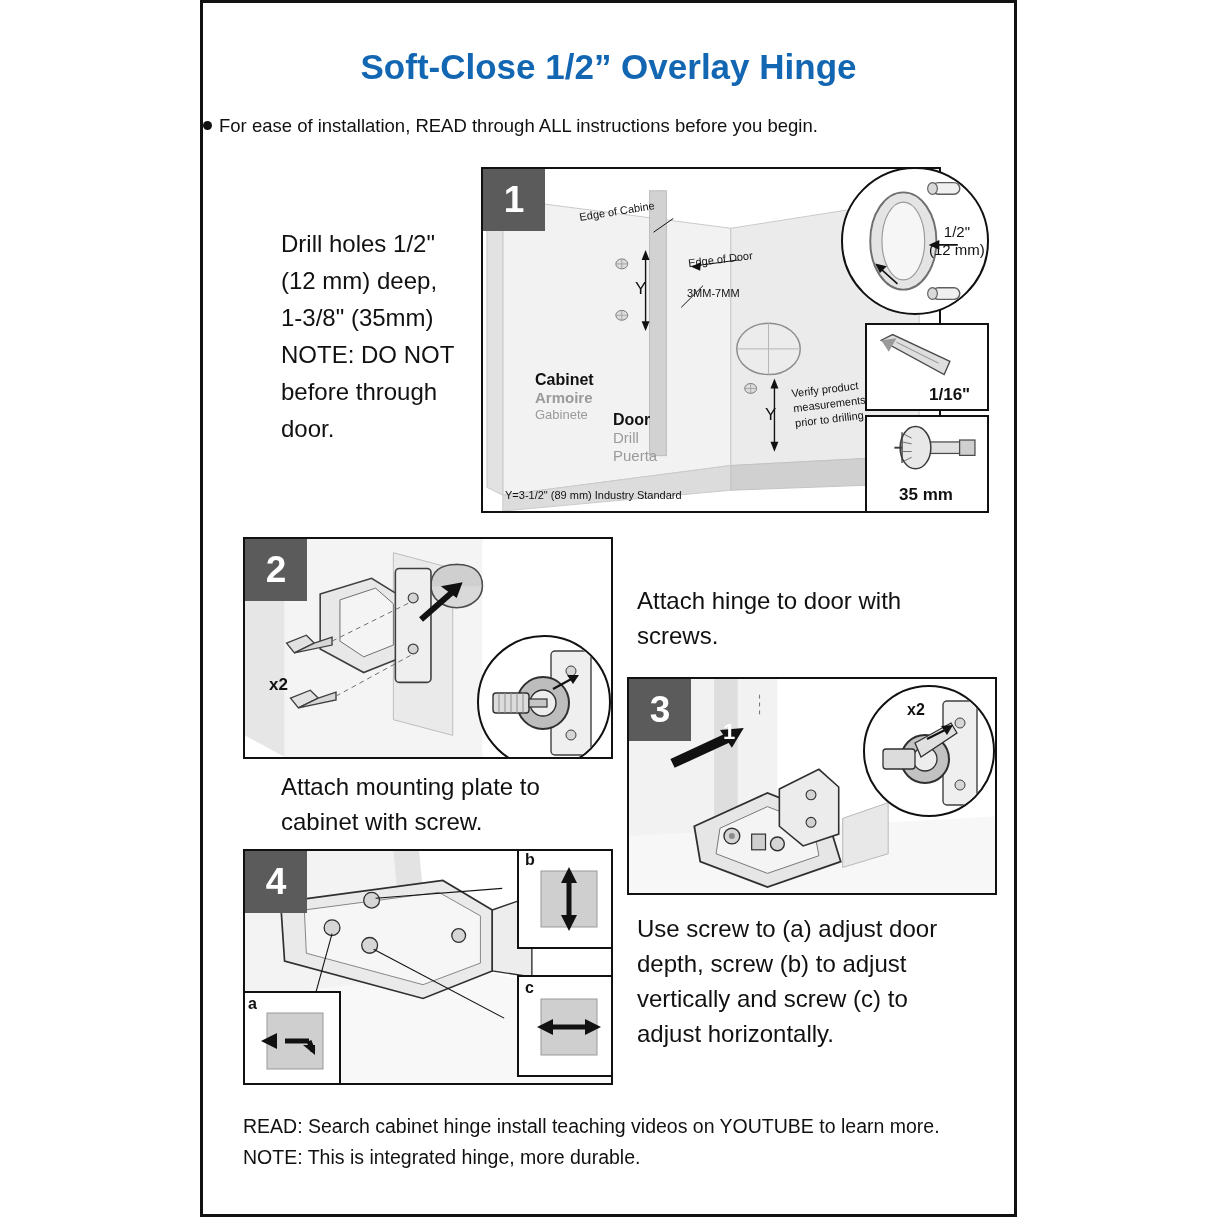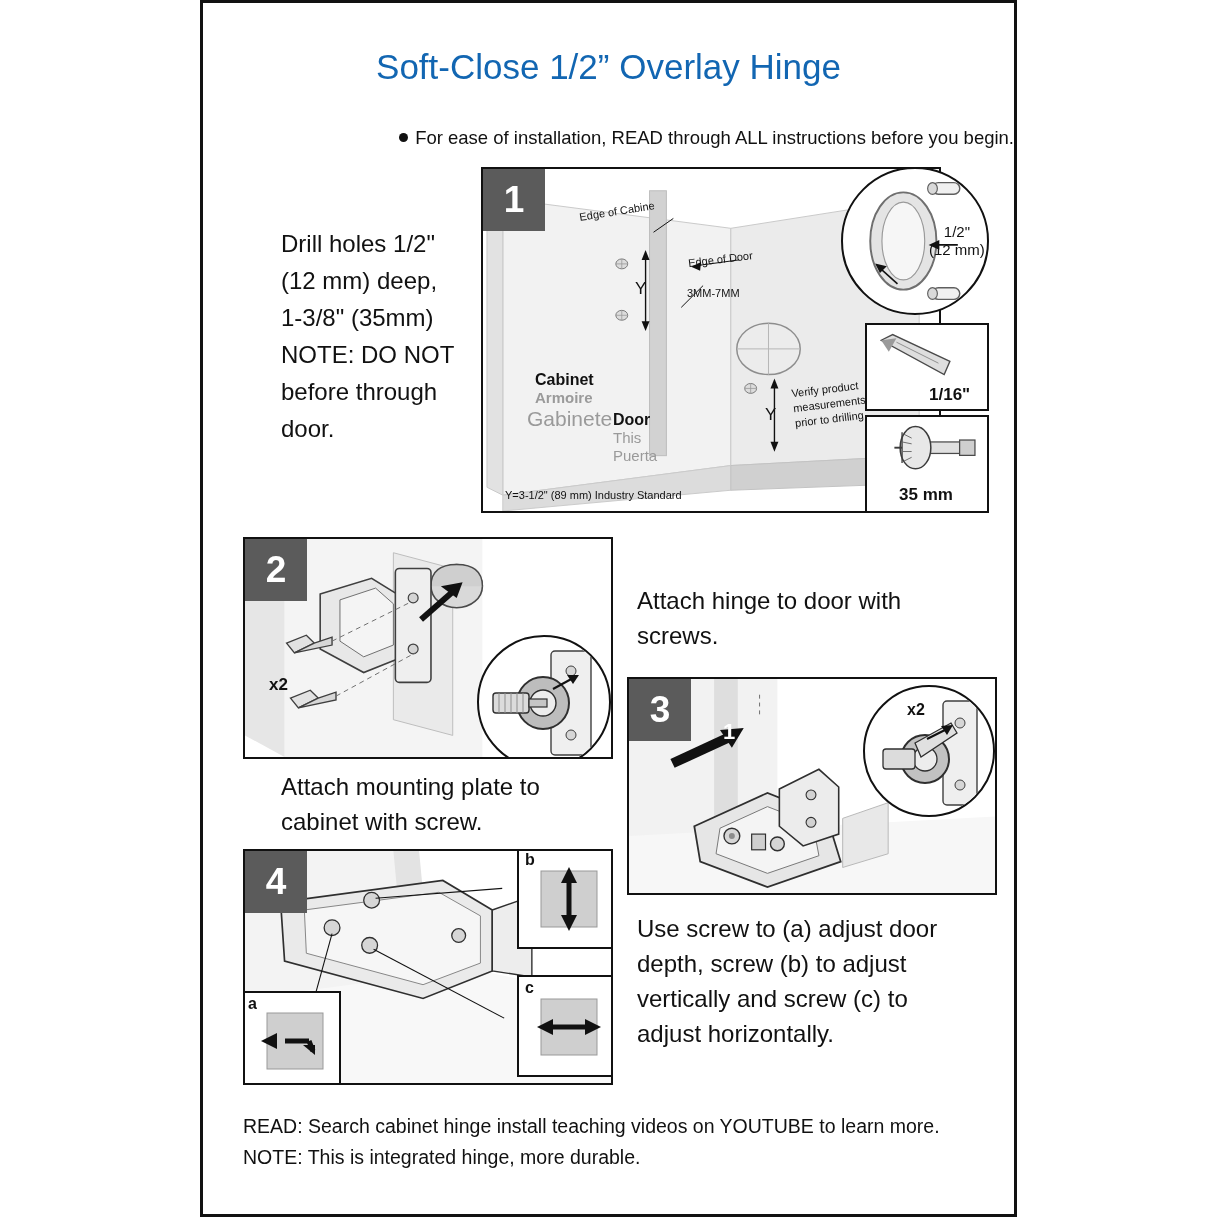--- a/index.html
+++ b/index.html
@@ -31,30 +31,30 @@
     border: 3px solid #111;
     box-sizing: border-box;
   }
   .title {
     position: absolute;
     left: 0;
     top: 44px;
     width: 100%;
     text-align: center;
     font-size: 35px;
-    font-weight: normal;
+    font-weight: bold;
     color: #1266b2;
     letter-spacing: 0px;
   }
   .lead {
     position: absolute;
     left: 0;
-    top: 124px;
+    top: 112px;
     width: 100%;
-    text-align: right;
+    text-align: left;
     font-size: 18.5px;
     color: #111;
   }
   .bullet-dot {
     display: inline-block;
     width: 9px;
     height: 9px;
     border-radius: 50%;
     background: #111;
     margin-right: 7px;
@@ -173,24 +173,24 @@
 
         <line x1="8" y1="320" x2="452" y2="320" stroke="#ffffff" stroke-width="0"></line>
       </svg>
 
       <div class="cap cap-small" style="left:96px; top:36px; transform:rotate(-9deg);">Edge of Cabine</div>
       <div class="cap cap-small" style="left:205px; top:84px; transform:rotate(-7deg);">Edge of Door</div>
       <div class="cap cap-small" style="left:204px; top:118px;">3MM-7MM</div>
 
       <div class="cap cap-b" style="left:52px; top:202px; font-size:16px;">Cabinet</div>
       <div class="cap cap-gray" style="left:52px; top:220px; font-size:15px;font-weight:bold;">Armoire</div>
-      <div class="cap cap-gray" style="left:44px; top:238px; font-size:21px;text-align:right;">Gabinete</div>
+      <div class="cap cap-gray" style="left:52px; top:238px; font-size:13px;text-align:right;">Gabinete</div>
 
       <div class="cap cap-b" style="left:130px; top:242px; font-size:16px;">Door</div>
-      <div class="cap cap-gray" style="left:130px; top:260px; font-size:15px;">This</div>
+      <div class="cap cap-gray" style="left:130px; top:260px; font-size:15px;">Drill</div>
       <div class="cap cap-gray" style="left:130px; top:278px; font-size:15px;">Puerta</div>
 
       <div class="cap" style="left:152px; top:110px; font-size:17px;">Y</div>
       <div class="cap" style="left:282px; top:236px; font-size:17px;">Y</div>
 
       <div class="cap cap-small" style="left:310px; top:212px; width:86px; line-height:15px; transform:rotate(-7deg);">Verify product measurements prior to drilling.</div>
 
       <div class="cap cap-small" style="left:22px; top:320px;">Y=3-1/2" (89 mm) Industry Standard</div>
     </div>
 

